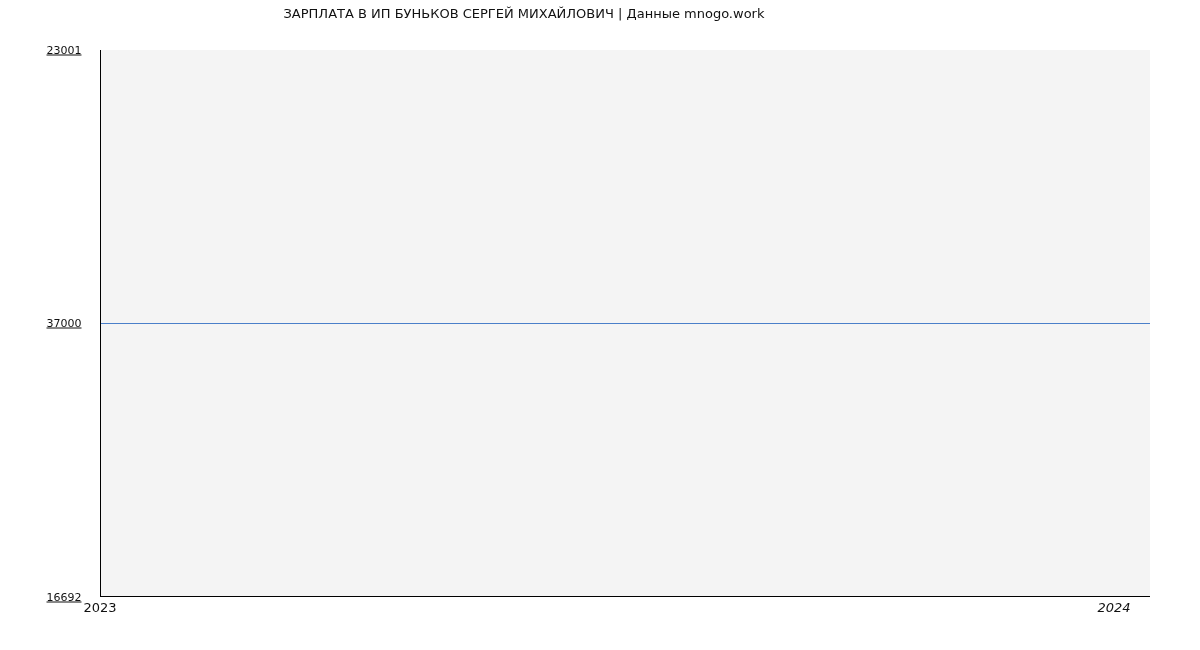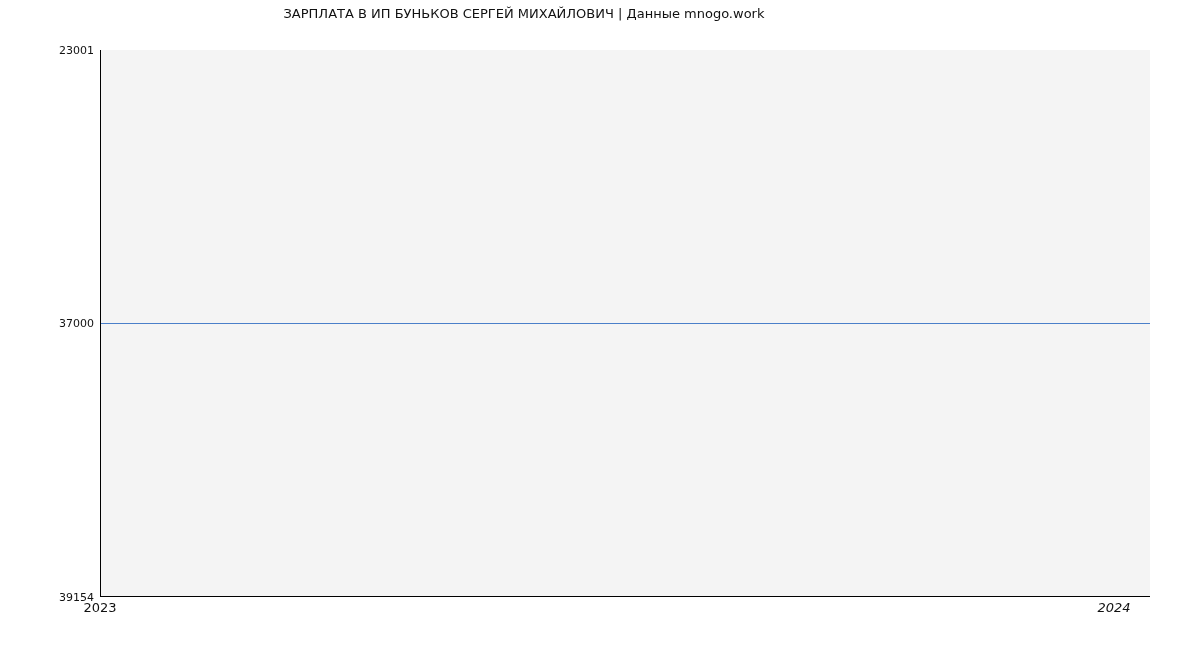--- a/index.html
+++ b/index.html
@@ -37,43 +37,44 @@
   }
   .data-line {
     position: absolute;
     left: 0;
     width: 100%;
     height: 0;
     border-top: 1.5px solid #4a7fc9;
   }
   .ytick {
     position: absolute;
-    right: 1081px; 
+    right: 1106px; 
     font-size: 11px;
     color: #111;
-    text-align: left;
+    text-align: center;
     width: 60px;
     transform: translateY(-50%);
+    text-decoration: underline;
   }
   .xtick {
     position: absolute;
     top: 600px;
     font-size: 13px;
     color: #111;
     transform: translateX(-50%);
   }
 </style>
 </head>
 <body>
 
 <div class="chart-wrap">
 
   <div class="title">ЗАРПЛАТА В ИП БУНЬКОВ СЕРГЕЙ МИХАЙЛОВИЧ | Данные mnogo.work</div>
 
-  <div class="ytick" style="top:597px;">39154</div>
+  <div class="ytick" style="top:597px;">16692</div>
   <div class="ytick" style="top:323px;">37000</div>
   <div class="ytick" style="top:50px;">23001</div>
 
   <div class="xtick" style="left:100px;">2023</div>
   <div class="xtick" style="left:1114px;font-style:italic;">2024</div>
 
   <div class="plot-area">
 
     <div class="data-line" style="top:50%;"></div>
   </div>

